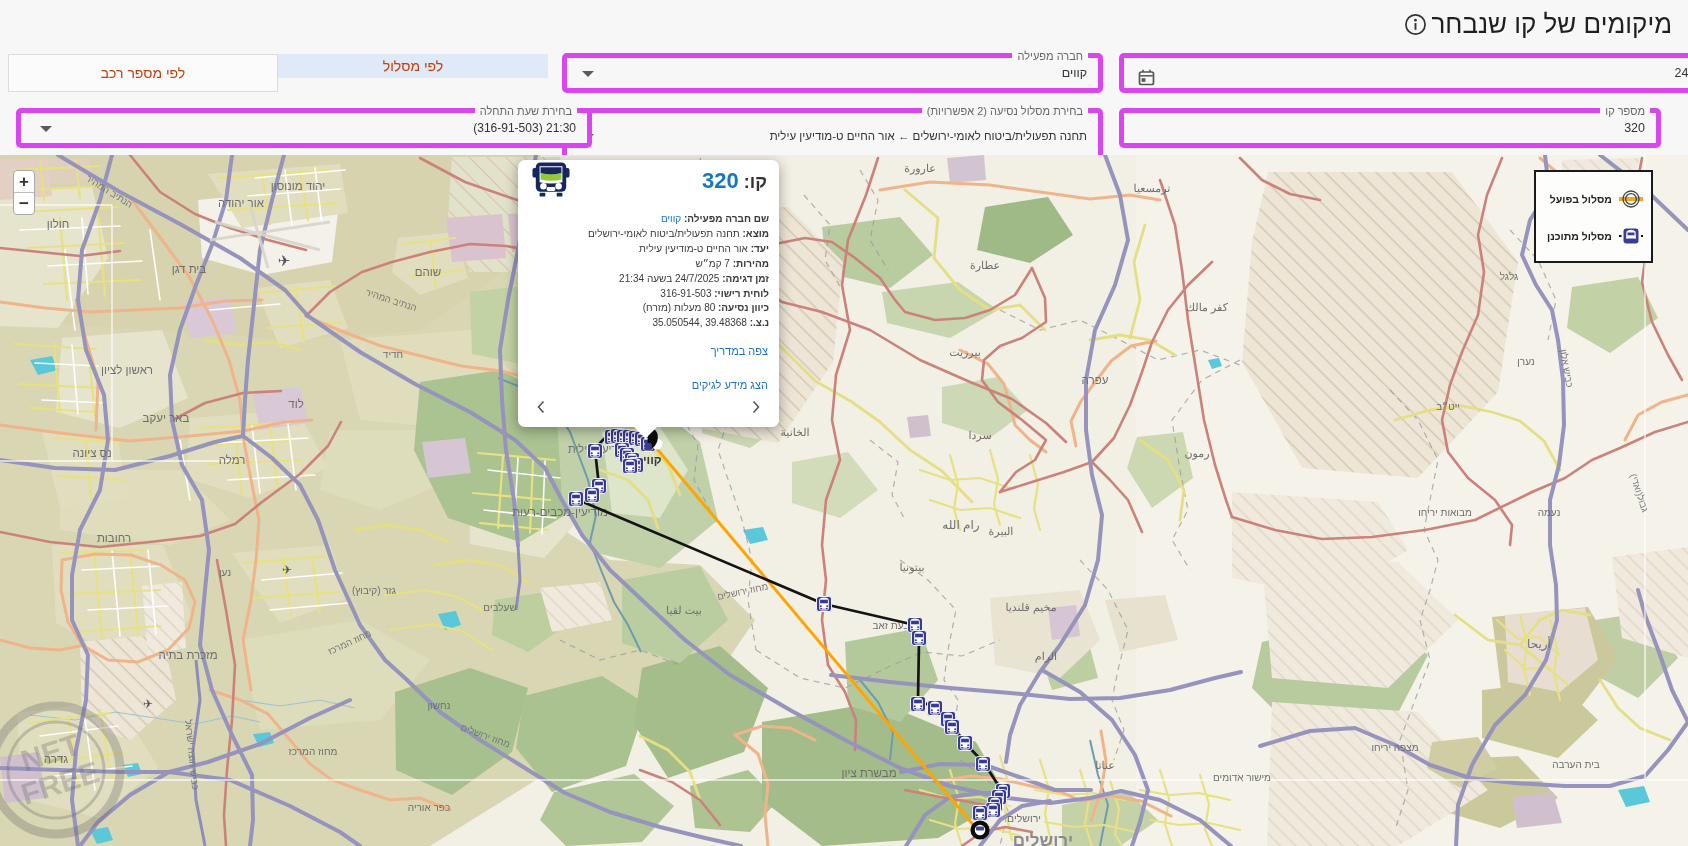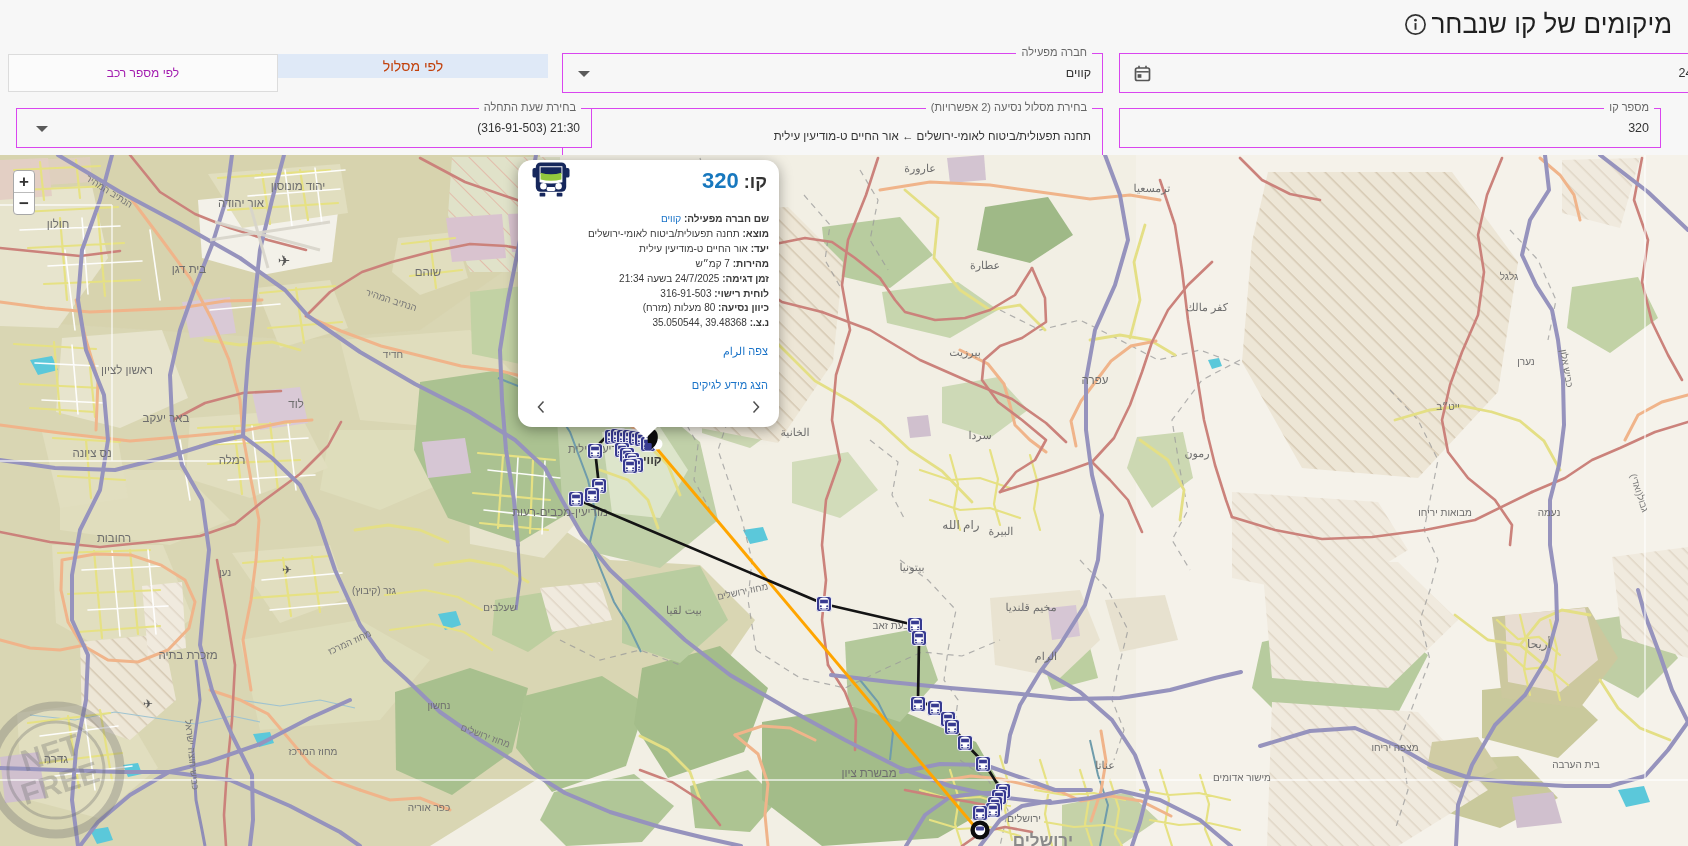--- a/index.html
+++ b/index.html
@@ -1,27 +1,27 @@
 <!DOCTYPE html>
 <html lang="he"><head>
 <meta charset="utf-8">
 <style>
 *{margin:0;padding:0;box-sizing:border-box}
 html,body{width:1688px;height:846px;overflow:hidden;background:#f7f7f7;font-family:"Liberation Sans",sans-serif}
 body{position:relative}
 .title{position:absolute;top:9px;right:16px;font-size:26px;color:#1f1f1f;direction:rtl}
 .info{position:absolute;top:13px;right:261px;width:23px;height:23px}
-.fld{position:absolute;border:1px solid #d946ef;border-radius:0;background:#f7f7f7}
+.fld{position:absolute;border:5px solid #d946ef;border-radius:5px;background:#f7f7f7}
 .lbl{position:absolute;top:-8px;right:10px;background:#f7f7f7;padding:0 5px;font-size:11px;color:#666;white-space:nowrap}
 .val{position:absolute;right:11px;top:50%;transform:translateY(-50%);font-size:12.5px;color:#333;direction:rtl;white-space:nowrap}
 .arr{position:absolute;left:15px;top:50%;margin-top:-2.5px;width:0;height:0;border-left:6px solid transparent;border-right:6px solid transparent;border-top:6px solid #5a5a5a}
-.tabL{position:absolute;left:8px;top:54px;width:270px;height:38px;background:#fbfbfb;border:1px solid #dcdcdc;color:#a21caf;font-size:12px;display:flex;align-items:center;justify-content:center}
+.tabL{position:absolute;left:8px;top:54px;width:270px;height:38px;background:#fbfbfb;border:1px solid #dcdcdc;color:#c2410c;font-size:14px;display:flex;align-items:center;justify-content:center}
 .tabR{position:absolute;left:278px;top:54px;width:270px;height:24px;background:#dfe9f7;color:#c2410c;font-size:14px;display:flex;align-items:center;justify-content:center}
 #map{position:absolute;left:0;top:155px;width:1688px;height:691px;overflow:hidden}
-#popup{position:absolute;left:518px;top:5px;width:261px;height:267px;background:#fff;border-radius:14px;box-shadow:0 3px 14px rgba(0,0,0,0.35)}
+#popup{position:absolute;left:518px;top:5px;width:261px;height:267px;background:#fff;border-radius:7px;box-shadow:0 3px 14px rgba(0,0,0,0.35)}
 #popup .tail{position:absolute;left:119px;bottom:-8px;width:17px;height:17px;background:#fff;transform:rotate(45deg)}
 .ptitle{position:absolute;top:8px;right:12px;direction:rtl;font-size:18px;font-weight:bold;color:#333}
 .ptitle b{color:#1878be;font-size:22px}
 .pbody{position:absolute;top:52px;right:10px;direction:rtl;text-align:right;font-size:10px;line-height:14.9px;color:#3a3a3a;white-space:nowrap}
 .pbody .lk{color:#1a73c8}
 .plink{position:absolute;right:11px;direction:rtl;font-size:11px;color:#1a73c8}
 .pnav{position:absolute;bottom:13px}
 #legend{position:absolute;left:1534px;top:15px;width:119px;height:93px;background:#fdfdfc;border:2px solid #1a1a1a}
 .lgrow{position:absolute;right:8px;height:20px;display:flex;align-items:center;flex-direction:row-reverse}
 .lgtxt{font-weight:bold;font-size:10.5px;color:#222;margin-right:7px;white-space:nowrap}
@@ -493,27 +493,47 @@
   <div class="pbody">
     <b>שם חברה מפעילה: </b><span class="lk">קווים</span><br>
     <b>מוצא: </b>תחנה תפעולית/ביטוח לאומי-ירושלים<br>
     <b>יעד: </b>אור החיים ט-מודיעין עילית<br>
     <b>מהירות: </b>7 קמ״ש<br>
     <b>זמן דגימה: </b>24/7/2025 בשעה 21:34<br>
     <b>לוחית רישוי: </b><span dir="ltr">316-91-503</span><br>
     <b>כיוון נסיעה: </b>80 מעלות (מזרח)<br>
     <b>נ.צ.: </b><span dir="ltr">35.050544, 39.48368</span>
   </div>
-  <div class="plink" style="top:185px">צפה الرام</div>
+  <div class="plink" style="top:185px">צפה במדריך</div>
   <div class="plink" style="top:219px">הצג מידע לגיקים</div>
   <svg class="pnav" style="left:19px" width="8" height="14" viewBox="0 0 8 14">
         <path d="M6.5,1.5 L1.5,7 L6.5,12.5" fill="none" stroke="#4f4f4f" stroke-width="1.5"></path>
       </svg>
   <svg class="pnav" style="right:19px" width="8" height="14" viewBox="0 0 8 14">
         <path d="M1.5,1.5 L6.5,7 L1.5,12.5" fill="none" stroke="#4f4f4f" stroke-width="1.5"></path>
       </svg>
   <div class="tail"></div>
 </div>
+<div id="legend">
+  <div class="lgrow" style="top:17px">
+    <svg width="24" height="20" viewBox="0 0 24 20">
+          <line x1="0" y1="10" x2="24" y2="10" stroke="#f5a623" stroke-width="4"></line>
+          <circle cx="12" cy="10" r="8" fill="none" stroke="#444" stroke-width="1.3"></circle>
+          <circle cx="12" cy="10" r="5.4" fill="none" stroke="#444" stroke-width="1.3"></circle>
+        </svg>
+    <span class="lgtxt">מסלול בפועל</span>
+  </div>
+  <div class="lgrow" style="top:54px">
+    <svg width="24" height="20" viewBox="0 0 24 20">
+          <line x1="0" y1="10" x2="24" y2="10" stroke="#111" stroke-width="2" stroke-dasharray="2.5 3"></line>
+          <rect x="4.5" y="2.5" width="15" height="15" rx="3" fill="#3a3d92"></rect>
+          <path d="M7.5,5.5 a6,5 0 0 1 9,0 l0.5,7 a12,9 0 0 1 -10,0 Z" fill="#fff"></path>
+          <path d="M8.5,6.5 h7 v2.8 h-7 Z" fill="#3a3d92"></path>
+          <rect x="8" y="12.5" width="8" height="2.4" rx="0.8" fill="#3a3d92"></rect>
+        </svg>
+    <span class="lgtxt">מסלול מתוכנן</span>
+  </div>
+</div>
 <div id="zoomc">
       <div style="border-bottom:1px solid #bbb">+</div>
       <div>−</div>
     </div>
 </div>
 
 </body></html>

